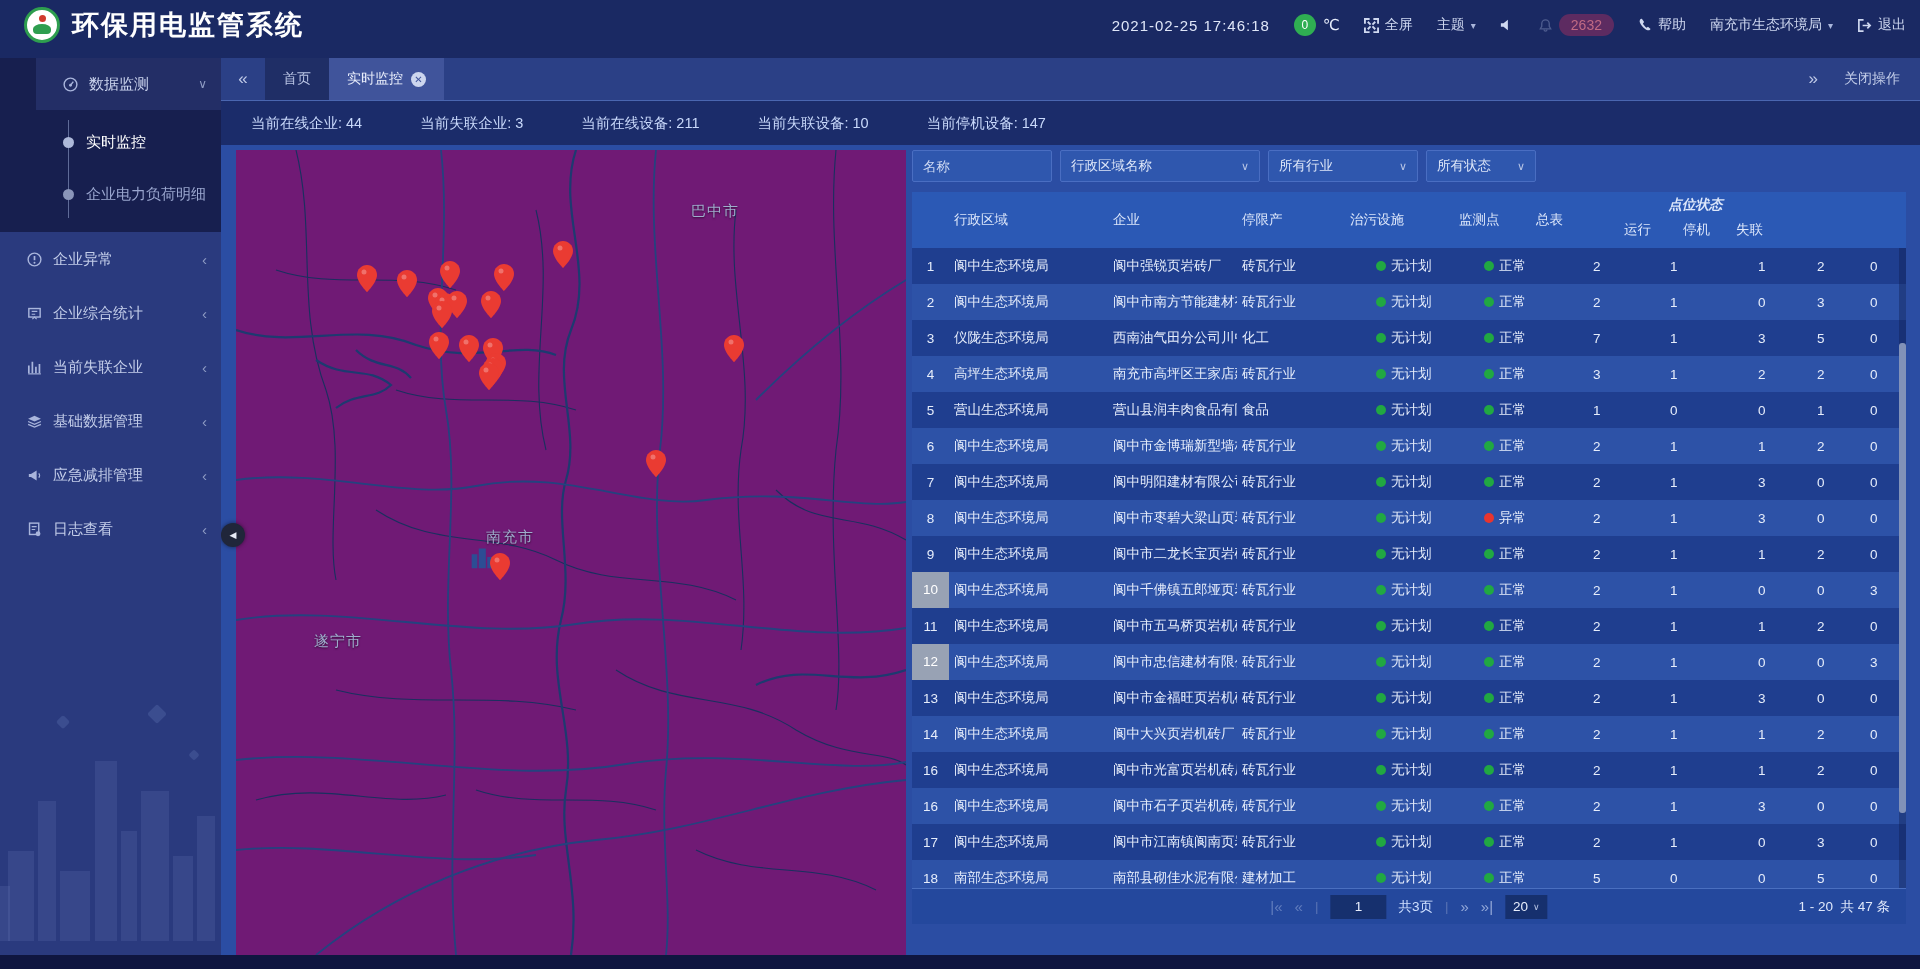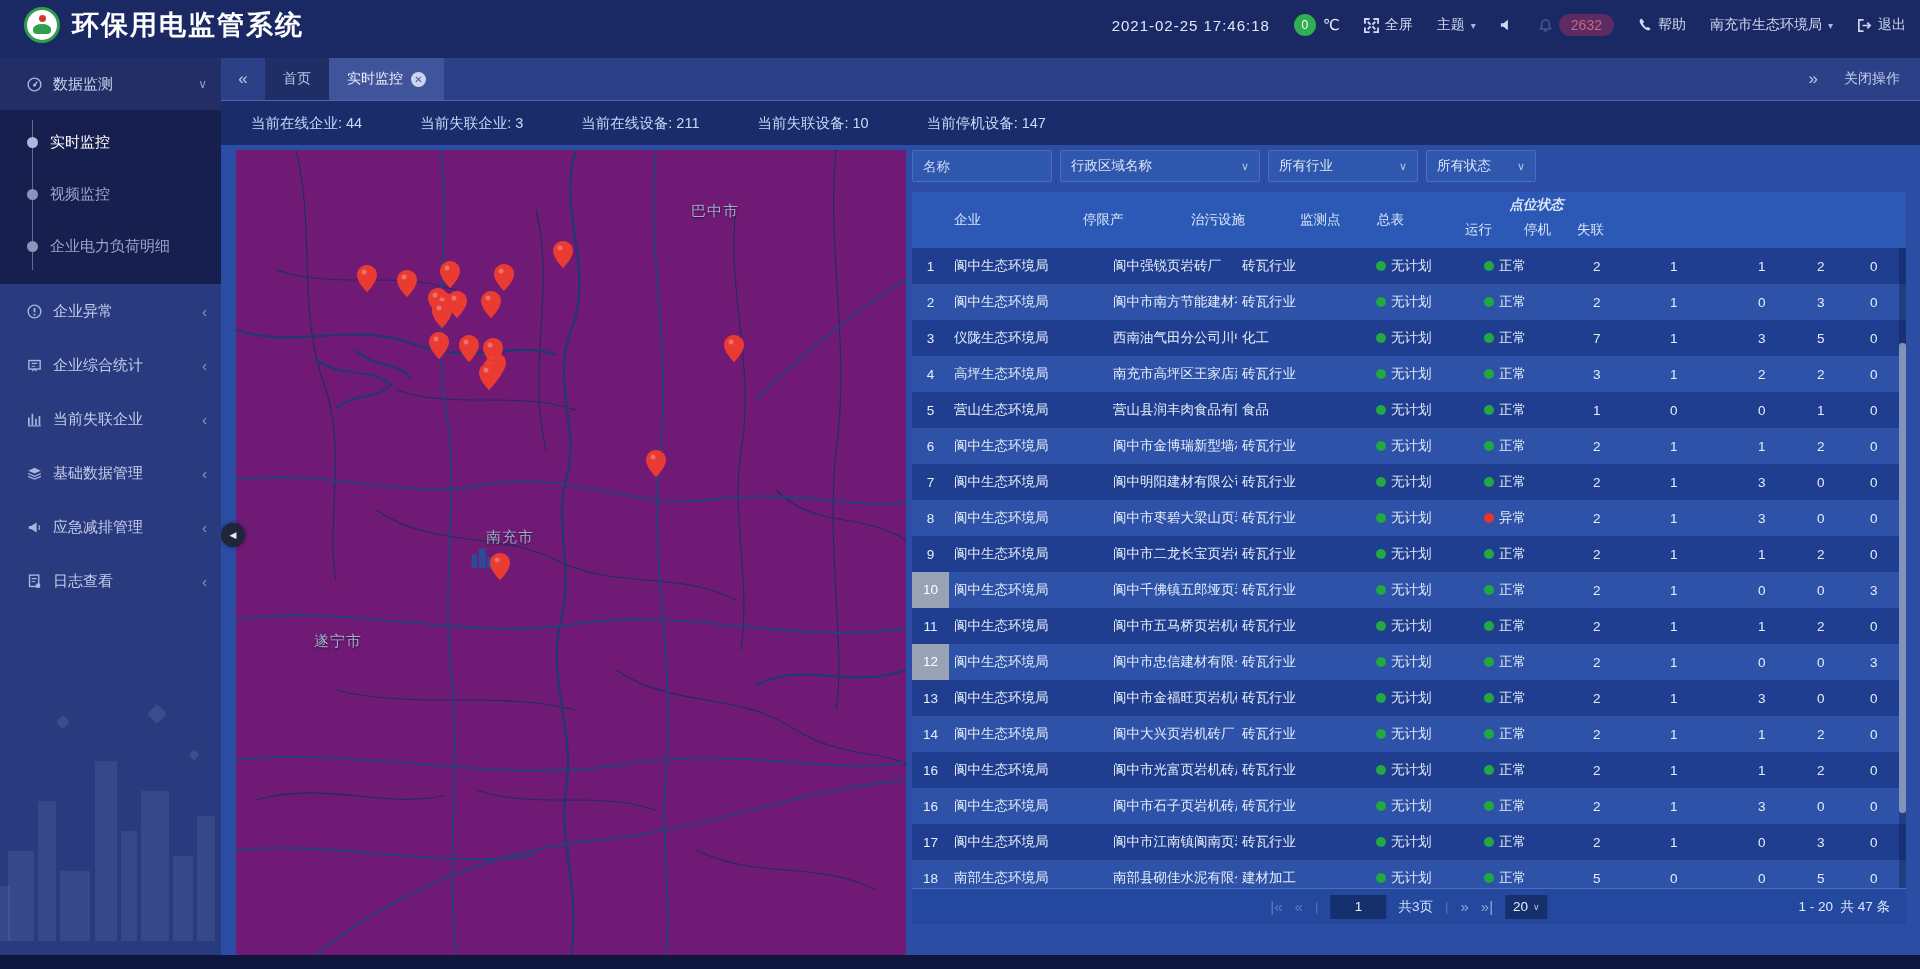--- a/index.html
+++ b/index.html
@@ -25,21 +25,21 @@
   .hbtn { display:flex; align-items:center; gap:6px; cursor:pointer; color:#cfd8f0; }
   .hbtn svg { display:block; }
   .caret { font-size:10px; color:#aab6dc; }
   .badge-pill { background:rgba(160,45,95,.5); color:#c06a84; border-radius:12px; padding:3px 12px;
                 font-size:14px; }
   .bell-dim { opacity:.45; }
 
   
   .sidebar { position:absolute; left:0; top:58px; width:221px; height:897px; background:#2a3a7e;
              overflow:hidden; z-index:20; }
-  .menu-group { background:#171f4f; }
+  .menu-group { background:#171f4f;padding-left:36px; }
   .menu-head { height:52px; background:#232e66; display:flex; align-items:center; padding:0 14px 0 26px;
                color:#ccd5ef; font-size:15px; cursor:pointer; }
   .menu-head .mi-icon { margin-right:10px; color:#a9b5dc; display:flex; }
   .menu-head .chev { margin-left:auto; color:#8f9cc4; font-size:12px; }
   .submenu { position:relative; padding:6px 0 12px 0; }
   .submenu::before { content:""; position:absolute; left:32px; top:10px; bottom:14px; width:1px; background:#5f6b98; }
   .sub-item { height:52px; display:flex; align-items:center; padding-left:50px; position:relative;
               color:#9aa6cf; font-size:15px; cursor:pointer; }
   .sub-item .dot { position:absolute; left:27px; width:11px; height:11px; border-radius:50%; background:#8a95b9; }
   .sub-item.active { color:#ffffff; }
@@ -205,24 +205,20 @@
                 <circle cx="12" cy="13" r="2" fill="currentColor"></circle>
               </svg>
             </span>
             <span>数据监测</span>
             <span class="chev">∨</span>
           </div>
           <div class="submenu">
             <div class="sub-item active">
               <span class="dot"></span>
               <span>实时监控</span>
-            </div>
-            <div class="sub-item">
-              <span class="dot"></span>
-              <span>视频监控</span>
             </div>
             <div class="sub-item">
               <span class="dot"></span>
               <span>企业电力负荷明细</span>
             </div>
           </div>
         </div>
         <div class="menu-item">
           <span class="mi-icon">
             <svg width="17" height="17" viewBox="0 0 24 24">
@@ -474,20 +470,21 @@
           </div>
           <div class="f-select" style="width:110px">
             <span class="sv">所有状态</span>
             <span class="sc">∨</span>
           </div>
         </div>
 
         <div class="table-block">
           <div class="thead" id="thead">
               <div class="th center" style="width: 37px;"></div>
+              <div class="th" style="width: 159px;">行政区域</div>
               <div class="th" style="width: 129px;">企业</div>
               <div class="th" style="width: 108px;">停限产</div>
               <div class="th" style="width: 109px;">治污设施</div>
               <div class="th" style="width: 77px;">监测点</div>
               <div class="th" style="width: 88px;">总表</div>
               <div class="th-group" style="width: 153px;">
                 <div class="th-group-label">点位状态</div>
                 <div class="th-group-sub">
                   <div class="th" style="width:59px">运行</div>
                   <div class="th" style="width:53px">停机</div>

